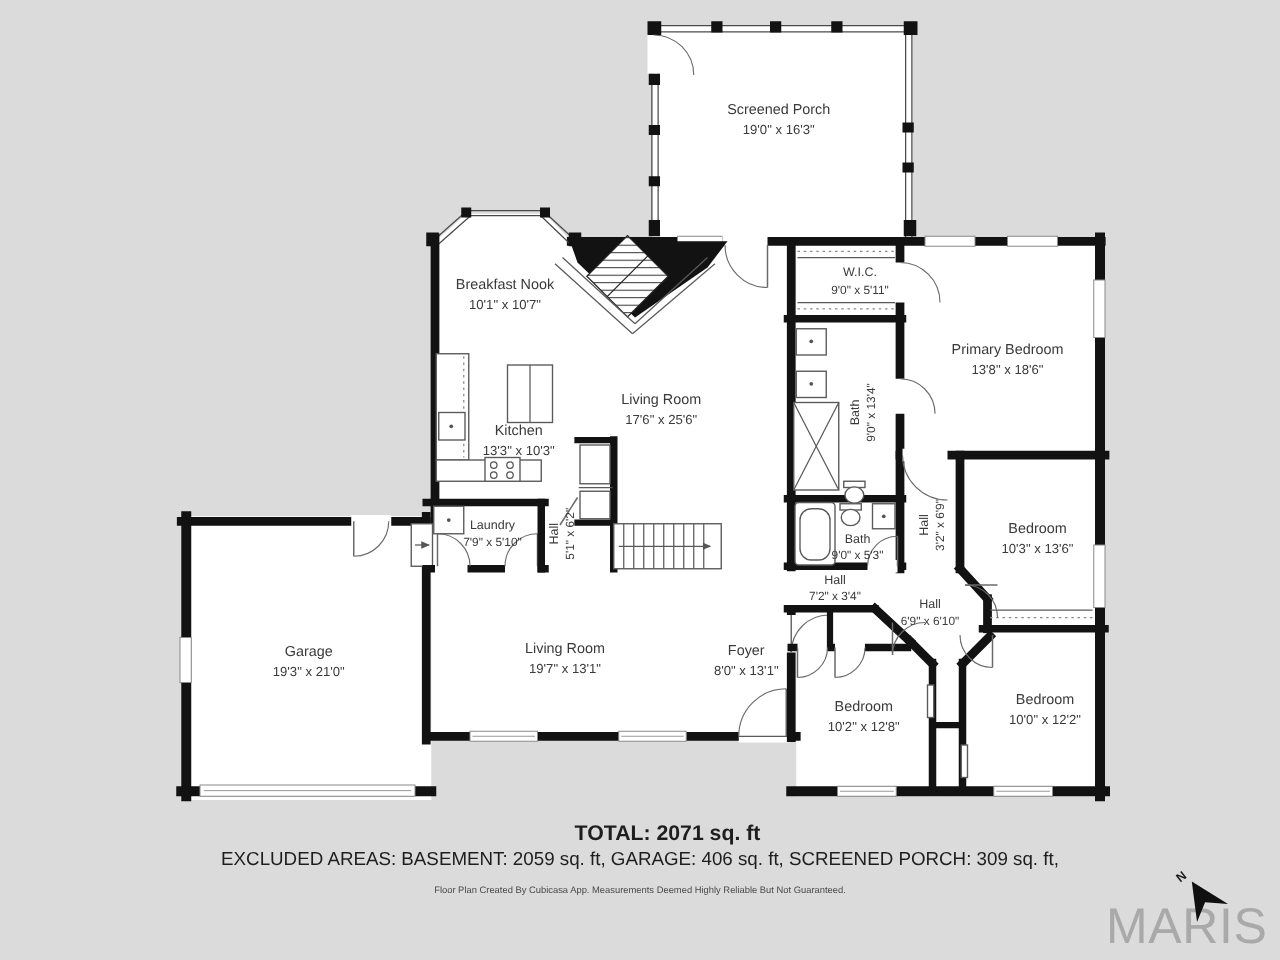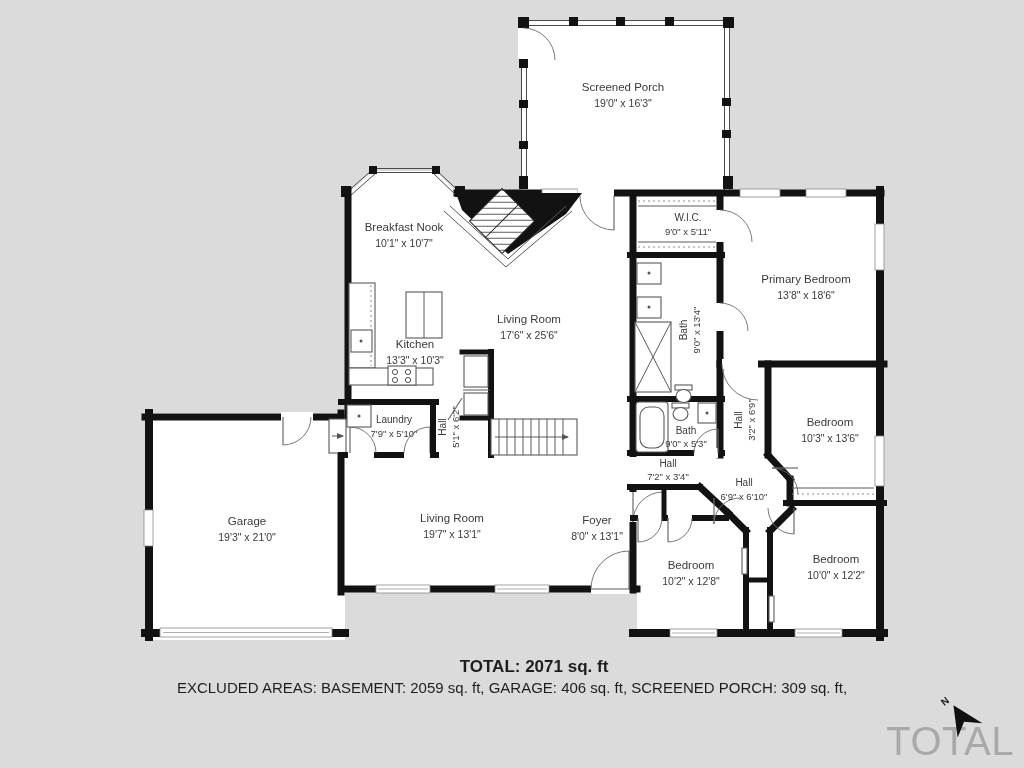--- a/index.html
+++ b/index.html
@@ -378,24 +378,25 @@
     <g>
       <text class="rn" x="836" y="563">Bedroom</text>
       <text class="rd" x="836" y="579">10'0" x 12'2"</text>
     </g>
   </g>
 </svg>
 
 <div class="footer">
   <div class="f-total">TOTAL: 2071 sq. ft</div>
   <div class="f-line">EXCLUDED AREAS: BASEMENT: 2059 sq. ft, GARAGE: 406 sq. ft, SCREENED PORCH: 309 sq. ft,</div>
+  <div class="f-disc">Floor Plan Created By Cubicasa App. Measurements Deemed Highly Reliable But Not Guaranteed.</div>
 </div>
 
 <div class="logo">
-  <div class="logo-text">TOTAL</div>
+  <div class="logo-text">MARIS</div>
   <svg class="north" width="52" height="52" viewBox="0 0 52 52">
     <g transform="translate(8,8)">
       <text class="north-n" x="3" y="8" transform="rotate(-38 3 8)">N</text>
       <polygon points="14,6 36,32 19,25 8,38" fill="#101010" transform="rotate(-18 22 22)"></polygon>
     </g>
   </svg>
 </div>
 
 </div>
 

